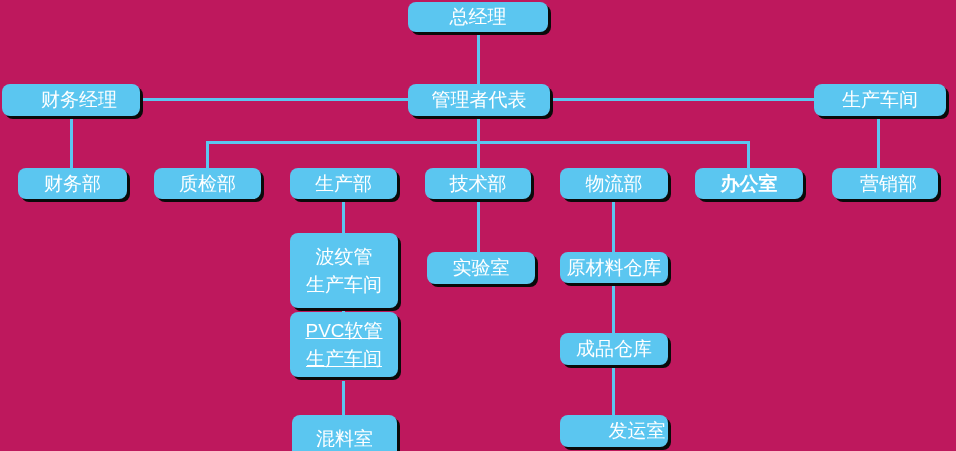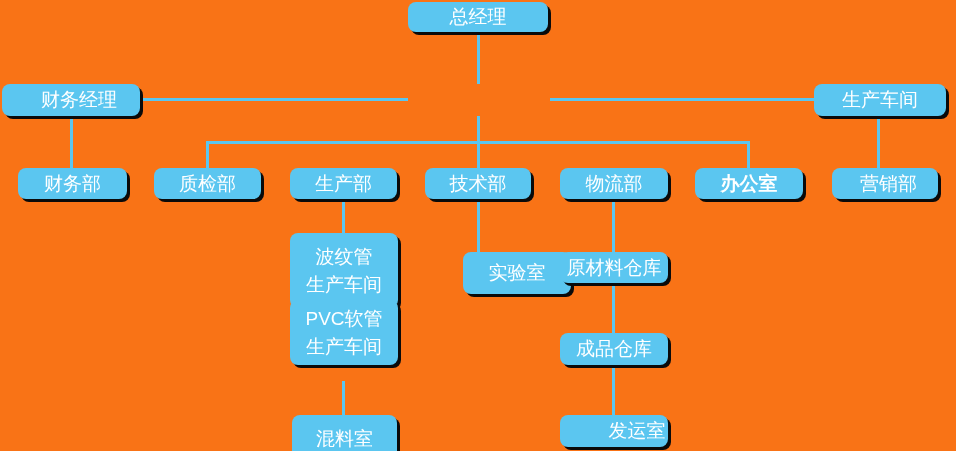--- a/index.html
+++ b/index.html
@@ -1,19 +1,19 @@
 <!DOCTYPE html>
 <html><head>
 <meta charset="utf-8">
 <style>
   html,body{margin:0;padding:0;background:#ffffff;}
   .canvas{
     position:relative;
     width:956px;height:451px;
-    background:#f97316;
+    background:#be185d;
     font-family:"Liberation Sans","DejaVu Sans",sans-serif;
     overflow:hidden;
   }
   .node{
     position:absolute;
     background:#5bc6f0;
     border-radius:8px;
     box-shadow:3px 3px 0 #0a0a0a;
     color:#ffffff;
     display:flex;align-items:center;justify-content:center;
@@ -31,23 +31,23 @@
   .n-mr  {left:408px;top:84px; width:142px;height:32px;}
   .n-mm  {left:814px;top:84px; width:132px;height:32px;}
   .n-fd  {left:18px; top:168px;width:109px;height:31px;}
   .n-qa  {left:154px;top:168px;width:107px;height:31px;}
   .n-pd  {left:290px;top:168px;width:107px;height:31px;}
   .n-td  {left:425px;top:168px;width:106px;height:31px;}
   .n-ld  {left:560px;top:168px;width:108px;height:31px;}
   .n-of  {left:695px;top:168px;width:108px;height:31px;font-weight:bold;}
   .n-md  {left:832px;top:168px;width:106px;height:31px;padding-left:7px;}
   .n-bw  {left:290px;top:233px;width:108px;height:75px;}
-  .n-lab {left:427px;top:252px;width:108px;height:42px;margin-left:36px;}
+  .n-lab {left:427px;top:252px;width:108px;height:32px;}
   .n-rmw {left:560px;top:252px;width:108px;height:31px;}
-  .n-pvc {left:290px;top:300px;width:108px;height:65px;}
+  .n-pvc {left:290px;top:312px;width:108px;height:65px;text-decoration:underline;}
   .n-fgw {left:560px;top:333px;width:108px;height:32px;}
   .n-mix {left:292px;top:415px;width:105px;height:48px;}
   .n-ship{left:560px;top:415px;width:108px;height:32px;padding-left:46px;}
 
   
   .l-gm-mr   {left:477px;top:32px; width:3px;  height:52px;}
   .l-fm-mr   {left:140px;top:98px; width:268px;height:3px;}
   .l-mr-mm   {left:550px;top:98px; width:264px;height:3px;}
   .l-fm-fd   {left:70px; top:116px;width:3px; height:52px;}
   .l-mm-md   {left:877px;top:116px;width:3px; height:52px;}
@@ -82,20 +82,21 @@
   <div class="line l-pd-bw"></div>
   <div class="line l-bw-pvc"></div>
   <div class="line l-pvc-mix"></div>
   <div class="line l-td-lab"></div>
   <div class="line l-ld-rmw"></div>
   <div class="line l-rmw-fgw"></div>
   <div class="line l-fgw-ship"></div>
 
   <div class="node n-gm">总经理</div>
   <div class="node n-fm">财务经理</div>
+  <div class="node n-mr">管理者代表</div>
   <div class="node n-mm">生产车间</div>
   <div class="node n-fd">财务部</div>
   <div class="node n-qa">质检部</div>
   <div class="node n-pd">生产部</div>
   <div class="node n-td">技术部</div>
   <div class="node n-ld">物流部</div>
   <div class="node n-of">办公室</div>
   <div class="node n-md">营销部</div>
   <div class="node n-bw">波纹管
 生产车间</div>

